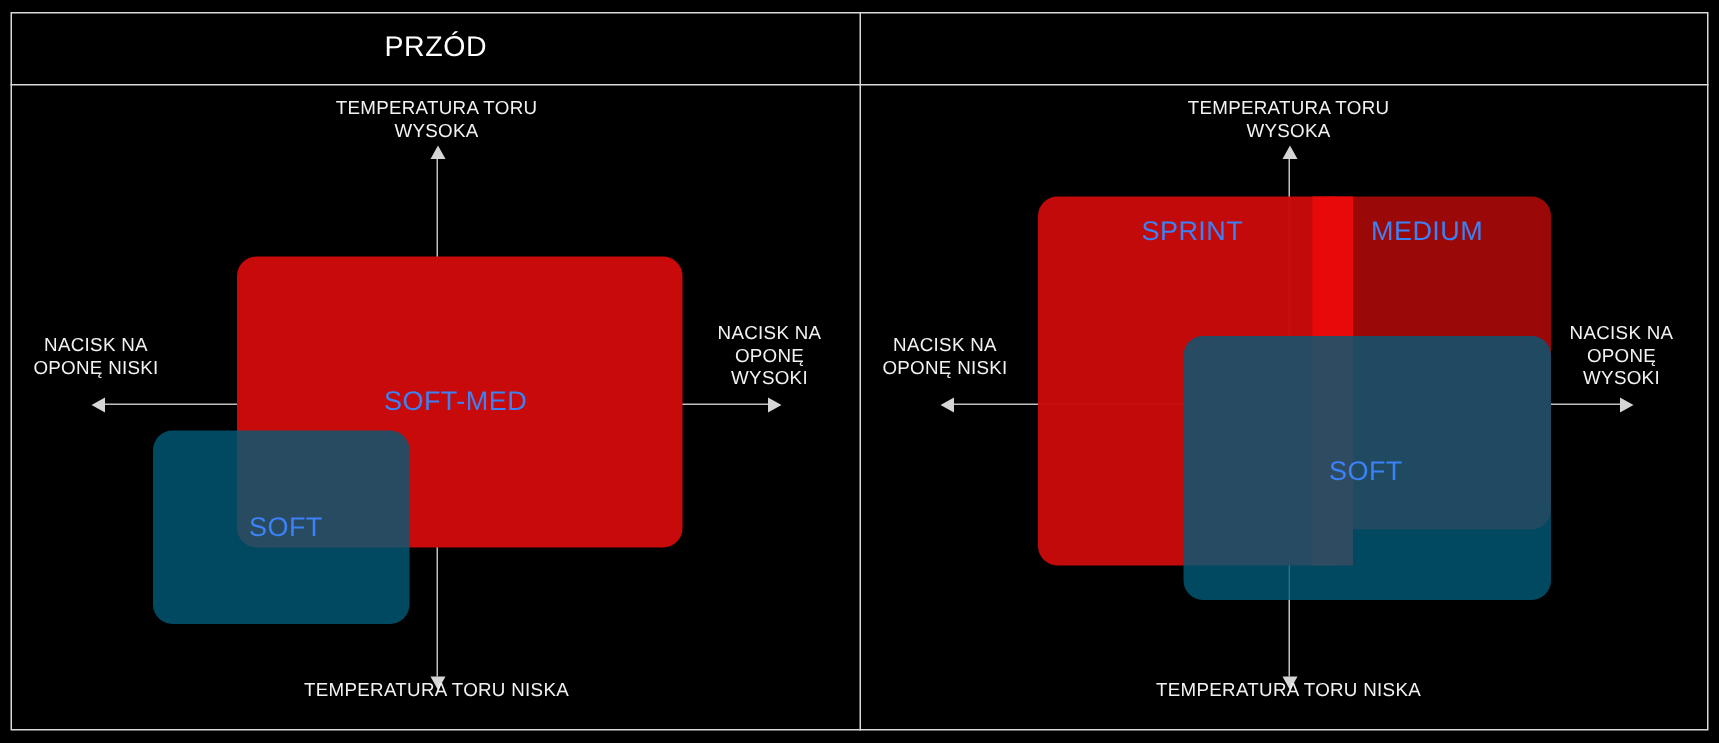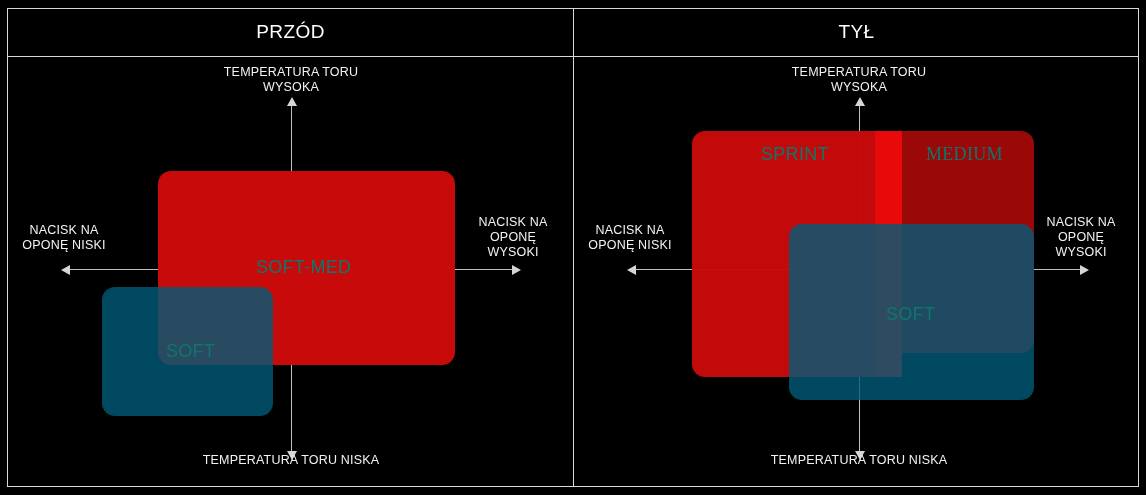--- a/index.html
+++ b/index.html
@@ -126,40 +126,39 @@
 
   
   .box {
     position: absolute;
     border-radius: 13px;
     box-sizing: border-box;
   }
   .box-label {
     position: absolute;
     font-size: 18px;
-    color: #0f766e;
+    color: #3b82f6;
     white-space: nowrap;
     letter-spacing: 0.3px;
   }
 
   .box-red      { background: #c80a0a; }
   .box-red-dark { background: #9b0808; }
   .box-blue     { background: #005b78; opacity: 0.80; }
 </style>
 </head>
 <body>
 
 <div id="diagram">
 
   <div class="frame"></div>
   <div class="col-divider"></div>
   <div class="header-divider"></div>
 
   <div class="header-cell" id="header-front">PRZÓD</div>
-  <div class="header-cell" id="header-rear">TYŁ</div>
 
   <div class="panel" id="panel-front">
 
     <div class="axis-v" style="left:283px; top:48px; height:164px;"></div>
     <div class="arrow arrow-up" style="left:279px; top:40px;"></div>
 
     <div class="axis-v" style="left:283px; top:212px; height:182px;"></div>
     <div class="arrow arrow-down" style="left:279px; top:394px;"></div>
 
     <div class="axis-h" style="left:62px; top:212px; width:442px;"></div>
@@ -203,19 +202,19 @@
 OPONĘ
 WYSOKI</div>
 
     <div class="box box-red-dark" style="left:301px; top:74px; width:159px; height:222px;"></div>
 
     <div class="box box-red" style="left:118px; top:74px; width:210px; height:246px; opacity:0.97;"></div>
 
     <div class="box" style="left:301px; top:74px; width:27px; height:246px; background:#e80a0a; border-radius:0 0 0 0;"></div>
 
     <div class="box-label" style="left:187px; top:87px;">SPRINT</div>
-    <div class="box-label" style="left:352px; top:87px;font-family:Liberation Serif, serif;">MEDIUM</div>
+    <div class="box-label" style="left:340px; top:87px;">MEDIUM</div>
 
     <div class="box box-blue" style="left:215px; top:167px; width:245px; height:176px;"></div>
     <div class="box-label" style="left:312px; top:247px;">SOFT</div>
   </div>
 
 </div>
 
 </body></html>

